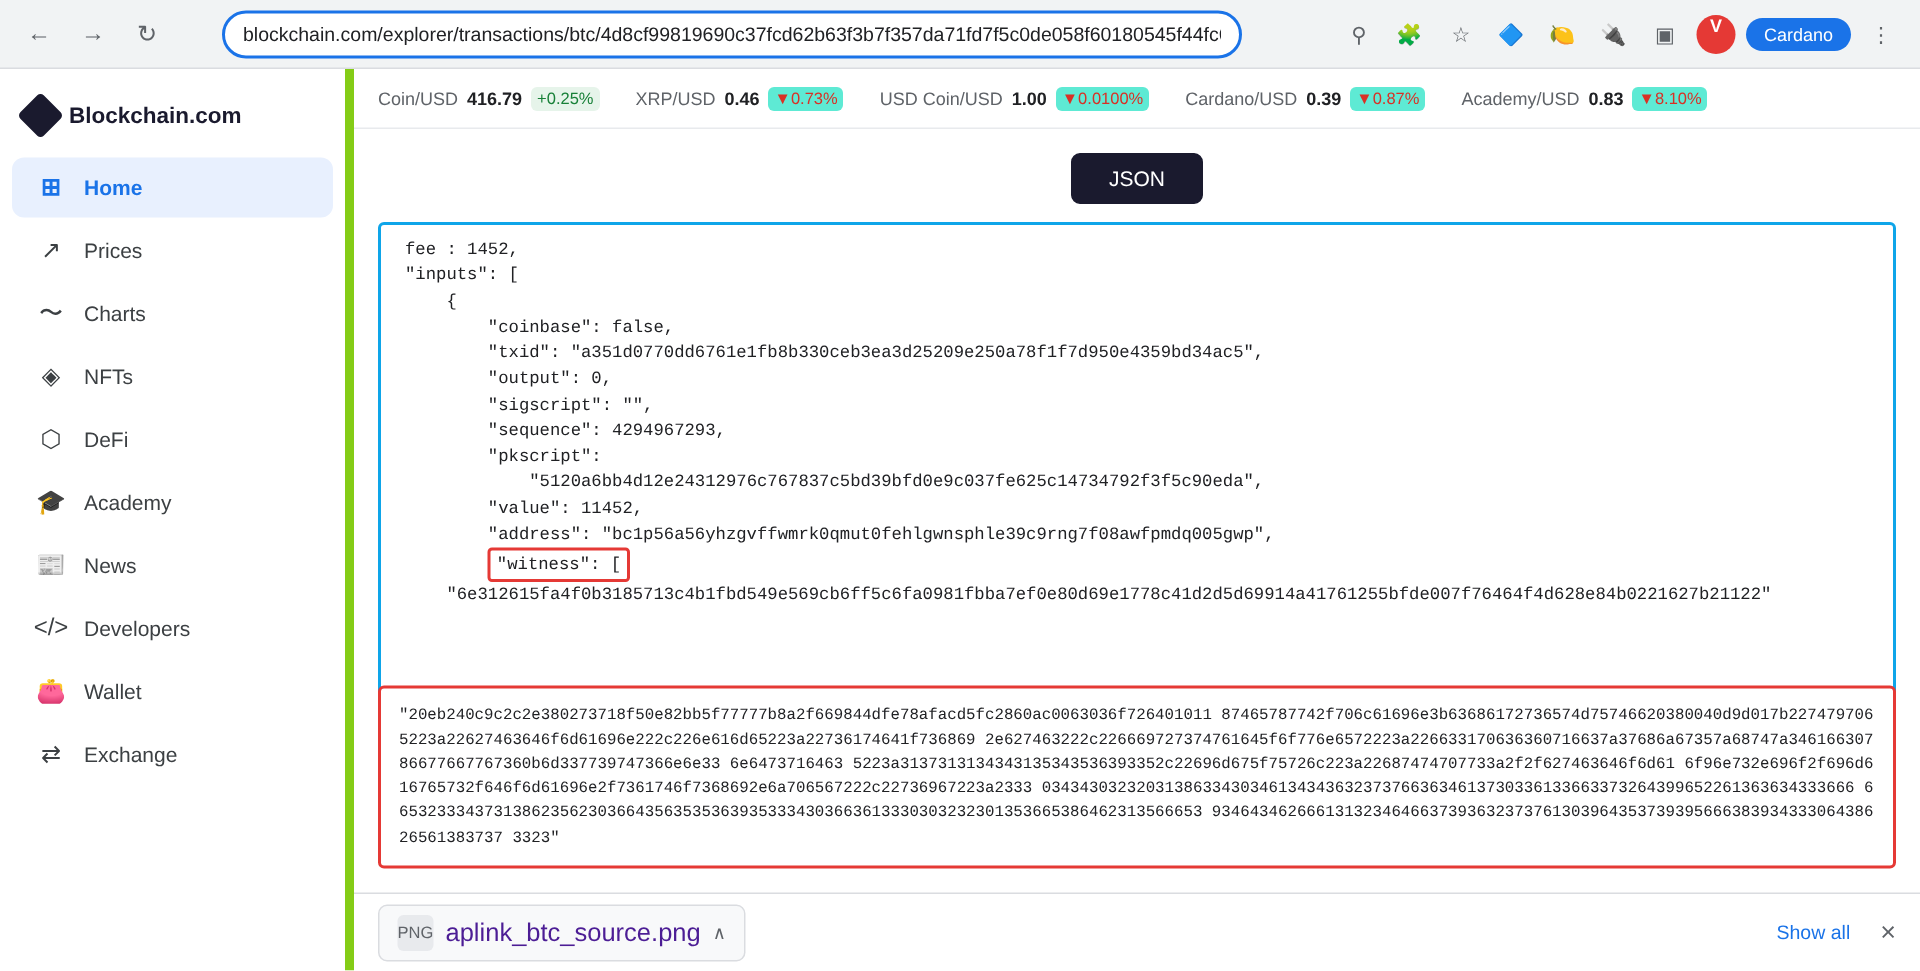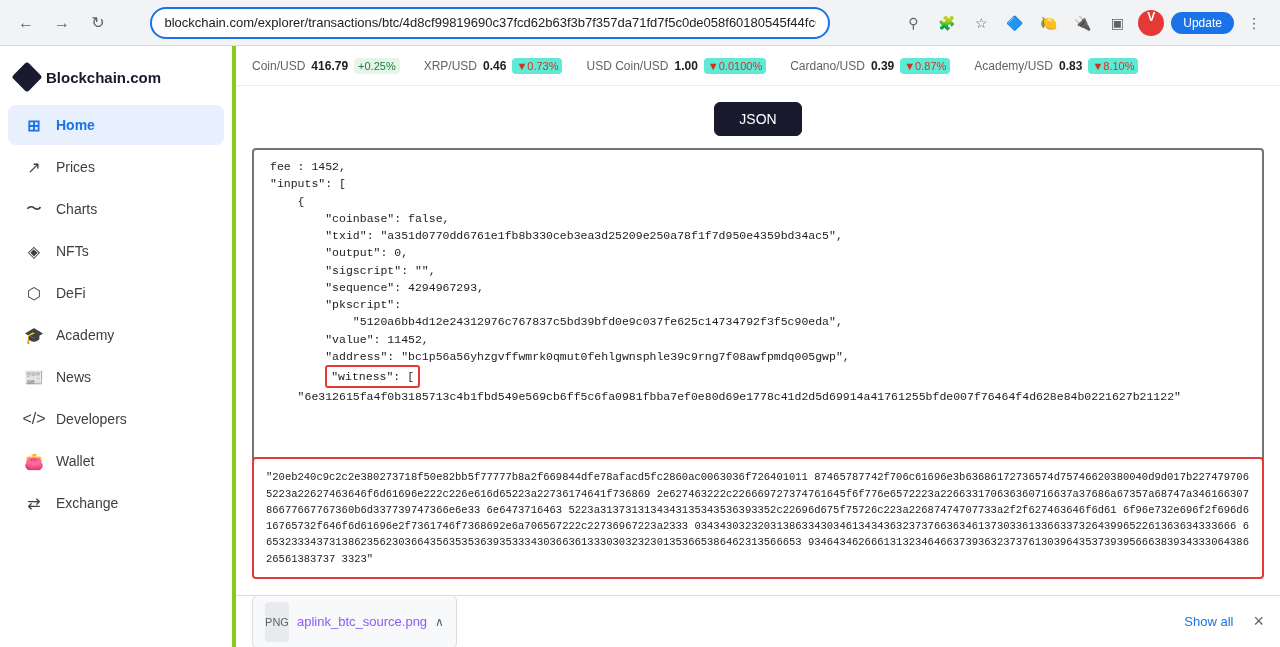--- a/index.html
+++ b/index.html
@@ -73,21 +73,21 @@
     .app-layout {
       display: flex;
       height: calc(647px - 46px);
     }
 
     
     .sidebar {
       width: 236px;
       min-width: 236px;
       background: #fff;
-      border-right: 4px solid #84cc16;
+      border-right: 6px solid #84cc16;
       display: flex;
       flex-direction: column;
       padding-top: 8px;
     }
     .sidebar-logo {
       display: flex;
       align-items: center;
       gap: 8px;
       padding: 12px 16px;
       margin-bottom: 4px;
@@ -197,21 +197,21 @@
     }
     .tab-btn.active {
       background: #1a1a2e;
       color: #fff;
       border: 1px solid #1a1a2e;
     }
 
     
     .json-container {
       background: #fff;
-      border: 2px solid #737373;
+      border: 2px solid #0ea5e9;
       border-radius: 4px;
       padding: 8px 16px;
       font-family: 'Courier New', monospace;
       font-size: 11.5px;
       color: #202124;
       overflow: hidden;
       height: calc(100% - 60px);
     }
     .json-line {
       line-height: 1.5;
@@ -256,28 +256,28 @@
       display: flex;
       align-items: center;
       gap: 8px;
       background: #f8f9fa;
       border: 1px solid #dadce0;
       border-radius: 6px;
       padding: 6px 12px;
       cursor: pointer;
     }
     .download-icon {
-      width: 24px; height: 40px;
+      width: 24px; height: 24px;
       background: #e8eaed;
       border-radius: 4px;
       display: flex; align-items: center; justify-content: center;
       font-size: 11px;
       color: #5f6368;
     }
-    .download-name { font-size: 13px; color: #8b5cf6; }
+    .download-name { font-size: 17px; color: #4c1d95; }
     .download-chevron {
       font-size: 12px; color: #5f6368;
     }
     .show-all {
       margin-left: auto;
       font-size: 13px;
       color: #1a73e8;
       cursor: pointer;
       font-weight: 500;
     }
@@ -301,21 +301,21 @@
       <button class="browser-icon-btn">⚲</button>
       <button class="browser-icon-btn">🧩</button>
       <button class="browser-icon-btn">☆</button>
       <button class="browser-icon-btn">🔷</button>
       <button class="browser-icon-btn">🍋</button>
       <button class="browser-icon-btn">🔌</button>
       <button class="browser-icon-btn">▣</button>
       <button class="browser-icon-btn">
           <div class="profile-btn">V</div>
         </button>
-      <button class="update-btn">Update</button>
+      <button class="update-btn">Cardano</button>
       <button class="browser-icon-btn">⋮</button>
     </div>
   </div>
 </div>
 
 <div class="app-layout">
 
   <nav class="sidebar">
     <div class="sidebar-logo">
       <div class="logo-diamond"></div>

